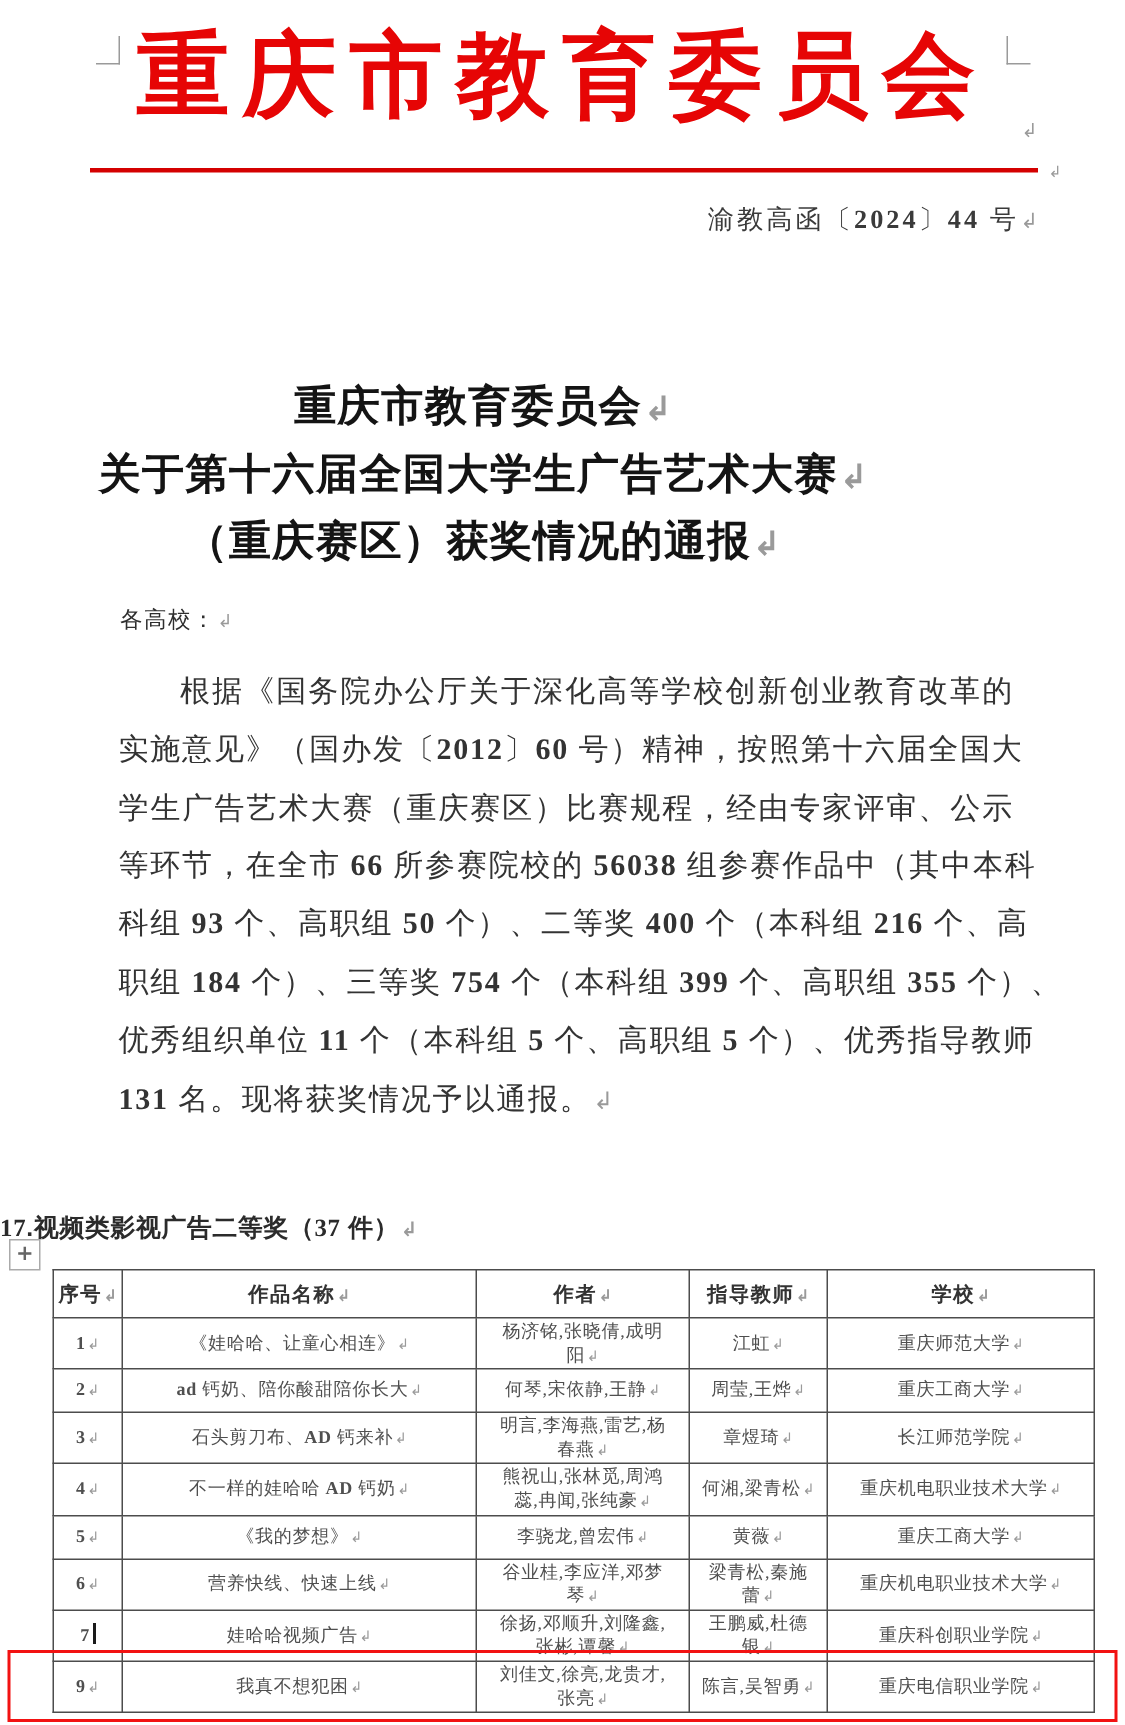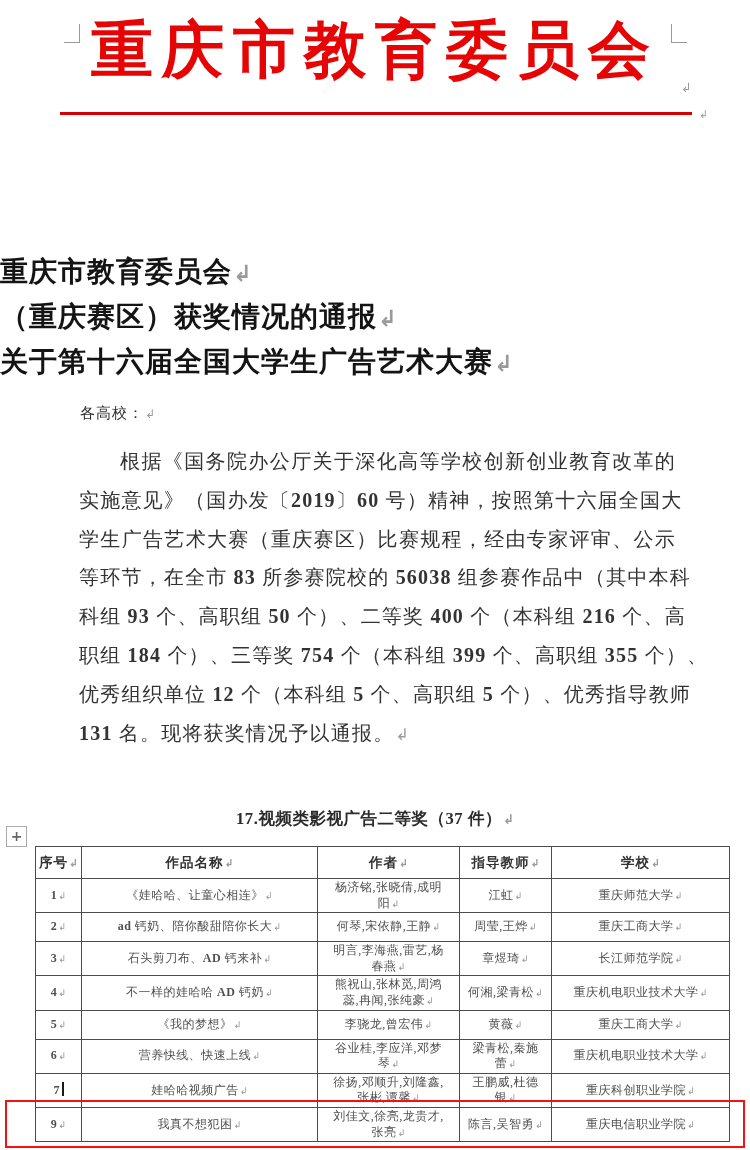--- a/index.html
+++ b/index.html
@@ -16,32 +16,32 @@
   .corner-mark{position:absolute;width:15px;height:18px;}
   .corner-mark.left{left:64px;top:24px;border-right:1px solid #9a9a9a;border-bottom:1px solid #9a9a9a;}
   .corner-mark.right{left:671px;top:24px;border-left:1px solid #9a9a9a;border-bottom:1px solid #9a9a9a;}
   .red-rule{position:absolute;top:112px;left:60px;width:632px;height:3px;background:#d40000;}
   .hdr-mark{position:absolute;left:680px;top:78px;font-size:16px;color:#999;}
   .rule-mark{position:absolute;left:698px;top:106px;font-size:13px;color:#aaa;}
   .doc-number{
     position:absolute;top:134px;right:58px;font-size:17.5px;color:#3a3a3a;letter-spacing:2px;
   }
   
-  .doc-title{position:absolute;top:250px;left:0;width:644px;text-align:left;
+  .doc-title{position:absolute;top:250px;left:0;width:644px;text-align:center;
     font-weight:bold;color:#141414;font-size:28px;line-height:44px;letter-spacing:1px;}
   
   .salutation{position:absolute;top:404px;left:80px;font-size:15px;color:#2e2e2e;letter-spacing:1px;}
   .body-para{position:absolute;top:442px;left:79px;width:597px;font-size:20px;color:#333;
     line-height:38.8px;letter-spacing:1.2px;}
   .bline{text-align:justify;text-align-last:justify;white-space:nowrap;}
   .bline:first-of-type{text-indent:41px;}
   .bline:last-of-type{text-align-last:left;}
   .bline b, .doc-number b, .caption b, td b{font-family:"Liberation Serif","DejaVu Serif",serif;}
   
-  .caption{position:absolute;top:808px;left:0;width:750px;text-align:center;
+  .caption{position:absolute;top:808px;left:0;width:750px;text-align:left;
     font-family:"Liberation Sans","DejaVu Sans",sans-serif;font-weight:bold;
     font-size:16.5px;color:#2b2b2b;letter-spacing:0.5px;}
   .move-handle{position:absolute;left:6px;top:826px;width:19px;height:19px;border:1px solid #aaa;
     background:#fff;color:#666;font-family:"DejaVu Sans",sans-serif;font-size:14px;font-weight:bold;
     line-height:18px;text-align:center;cursor:move;}
   table.awards{position:absolute;top:846px;left:35px;width:694px;border-collapse:collapse;
     table-layout:fixed;background:#fff;}
   table.awards th,table.awards td{border:1px solid #4c4c4c;overflow:hidden;}
   table.awards{border:1.5px solid #333;padding-left:24px;}
   table.awards th{
@@ -60,44 +60,45 @@
 <body>
 
 <div class="page">
 
   <div class="org-title">重庆市教育委员会</div>
   <span class="corner-mark left"></span>
   <span class="corner-mark right"></span>
   <span class="hdr-mark"><span class="pmark">↲</span></span>
   <div class="red-rule"></div>
   <span class="rule-mark"><span class="pmark">↲</span></span>
+  <div class="doc-number">渝教高函〔<b>2024</b>〕<b>44</b> 号<span class="pmark">↲</span></div>
 
   <div class="doc-title">
     <div>重庆市教育委员会<span class="pmark">↲</span></div>
+    <div>关于第十六届全国大学生广告艺术大赛<span class="pmark">↲</span></div>
     <div>（重庆赛区）获奖情况的通报<span class="pmark">↲</span></div>
-    <div>关于第十六届全国大学生广告艺术大赛<span class="pmark">↲</span></div>
   </div>
 
   <div class="salutation">各高校：<span class="pmark">↲</span></div>
   <div class="body-para">
 
       <div class="bline">根据《国务院办公厅关于深化高等学校创新创业教育改革的</div>
 
-      <div class="bline">实施意见》（国办发〔<b>2019</b>〕<b>60</b> 号）精神，按照第十六届全国大</div>
+      <div class="bline">实施意见》（国办发〔<b>2012</b>〕<b>60</b> 号）精神，按照第十六届全国大</div>
 
       <div class="bline">学生广告艺术大赛（重庆赛区）比赛规程，经由专家评审、公示</div>
 
-      <div class="bline">等环节，在全市 <b>83</b> 所参赛院校的 <b>56038</b> 组参赛作品中（其中本科</div>
+      <div class="bline">等环节，在全市 <b>66</b> 所参赛院校的 <b>56038</b> 组参赛作品中（其中本科</div>
 
 
       <div class="bline">科组 <b>93</b> 个、高职组 <b>50</b> 个）、二等奖 <b>400</b> 个（本科组 <b>216</b> 个、高</div>
 
       <div class="bline">职组 <b>184</b> 个）、三等奖 <b>754</b> 个（本科组 <b>399</b> 个、高职组 <b>355</b> 个）、</div>
 
-      <div class="bline">优秀组织单位 <b>12</b> 个（本科组 <b>5</b> 个、高职组 <b>5</b> 个）、优秀指导教师</div>
+      <div class="bline">优秀组织单位 <b>11</b> 个（本科组 <b>5</b> 个、高职组 <b>5</b> 个）、优秀指导教师</div>
 
       <div class="bline"><b>131</b> 名。现将获奖情况予以通报。<span class="pmark">↲</span></div>
     </div>
 
   <div class="caption"><b>17</b>.视频类影视广告二等奖（<b>37</b> 件）<span class="pmark">↲</span></div>
 
   <div class="move-handle">+</div>
 
   <table class="awards">
     <colgroup>

